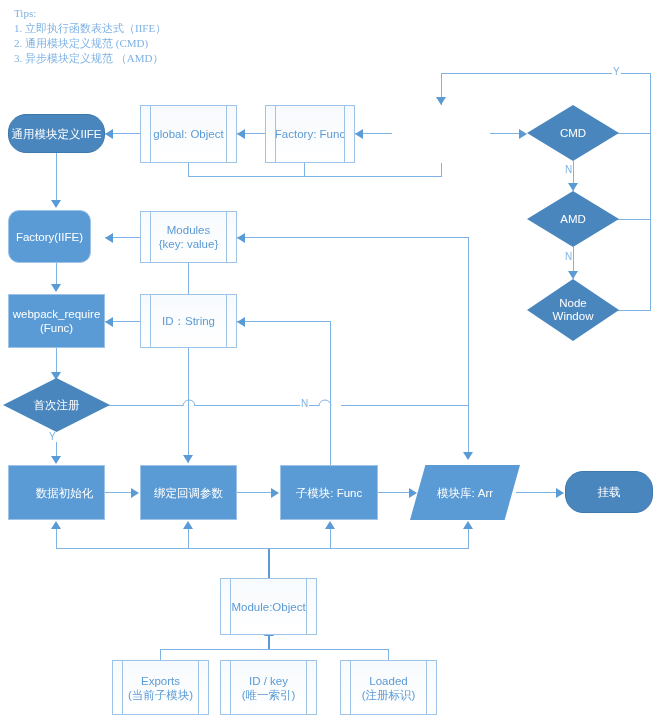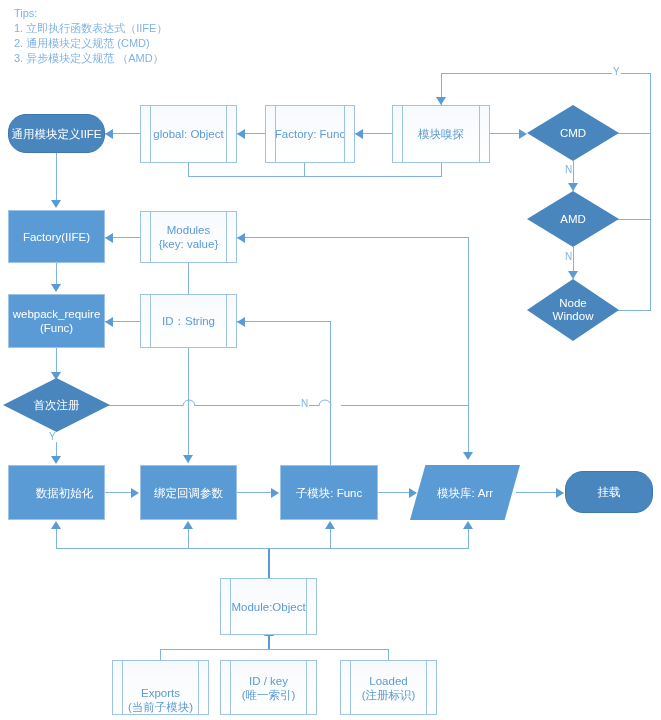--- a/index.html
+++ b/index.html
@@ -16,21 +16,21 @@
   }
   
   .tips{
     position:absolute;
     left:14px; top:6px;
     color:#7FB2E5;
     font-size:11px;
     line-height:15px;
     white-space:nowrap;
   }
-  .tips div{color:#7FB2E5;}
+  .tips div{color:#7FB2E5;font-family:Liberation Serif, serif;}
 
   
   .node{
     position:absolute;
     box-sizing:border-box;
     display:flex;
     align-items:center;
     justify-content:center;
     text-align:center;
     font-size:11.5px;
@@ -243,43 +243,40 @@
   </div>
 
   <div class="node pre" style="left:140px;top:105px;width:97px;height:58px;">
     <span>global: Object</span>
   </div>
 
   <div class="node pre" style="left:265px;top:105px;width:90px;height:58px;">
     <span>Factory: Func</span>
   </div>
 
-  <div class="node pre" style="left:392px;top:105px;width:98px;height:58px;">
-    <span>模块嗅探</span>
-  </div>
 
   <div class="node diamond" style="left:527px;top:105px;width:92px;height:56px;">
     <div class="dshape"></div>
     <div class="dlabel">CMD</div>
   </div>
 
   <div class="node diamond" style="left:527px;top:191px;width:92px;height:56px;">
     <div class="dshape"></div>
     <div class="dlabel">AMD</div>
   </div>
 
   <div class="node diamond" style="left:527px;top:279px;width:92px;height:62px;">
     <div class="dshape"></div>
     <div class="dlabel">
       <div>Node</div>
       <div>Window</div>
     </div>
   </div>
 
-  <div class="node proc" style="left:8px;top:210px;width:97px;height:53px;">
+  <div class="node proc" style="left:8px;top:210px;width:83px;height:53px;border-radius:11px;">
     <span>Factory(IIFE)</span>
   </div>
 
   <div class="node pre" style="left:140px;top:211px;width:97px;height:52px;">
     <div>
       <div>Modules</div>
       <div>{key: value}</div>
     </div>
   </div>
 
@@ -317,21 +314,21 @@
   </div>
 
   <div class="node pill" style="left:565px;top:471px;width:88px;height:42px;align-items:center;">
     <span>挂载</span>
   </div>
 
   <div class="node pre" style="left:220px;top:578px;width:97px;height:57px;">
     <span>Module:Object</span>
   </div>
 
-  <div class="node pre" style="left:112px;top:660px;width:97px;height:55px;align-items:flex-end;">
+  <div class="node pre" style="left:112px;top:660px;width:97px;height:55px;">
     <div>
       <div>Exports</div>
       <div>(当前子模块)</div>
     </div>
   </div>
 
   <div class="node pre" style="left:220px;top:660px;width:97px;height:55px;">
     <div>
       <div>ID / key</div>
       <div>(唯一索引)</div>

